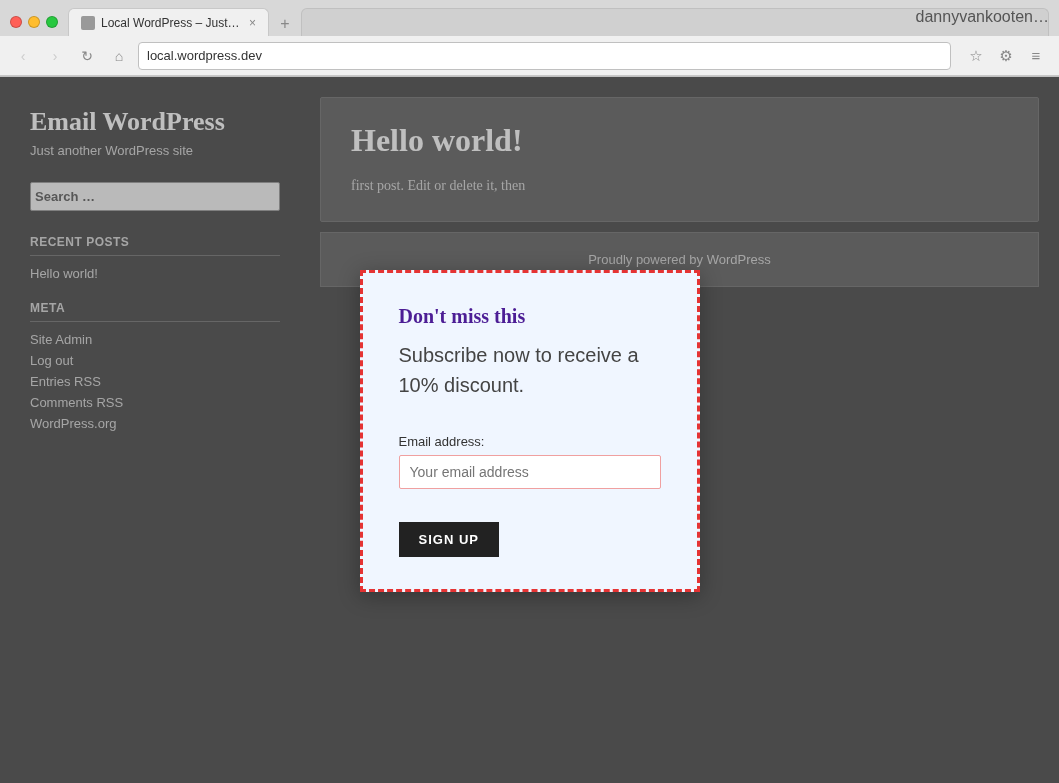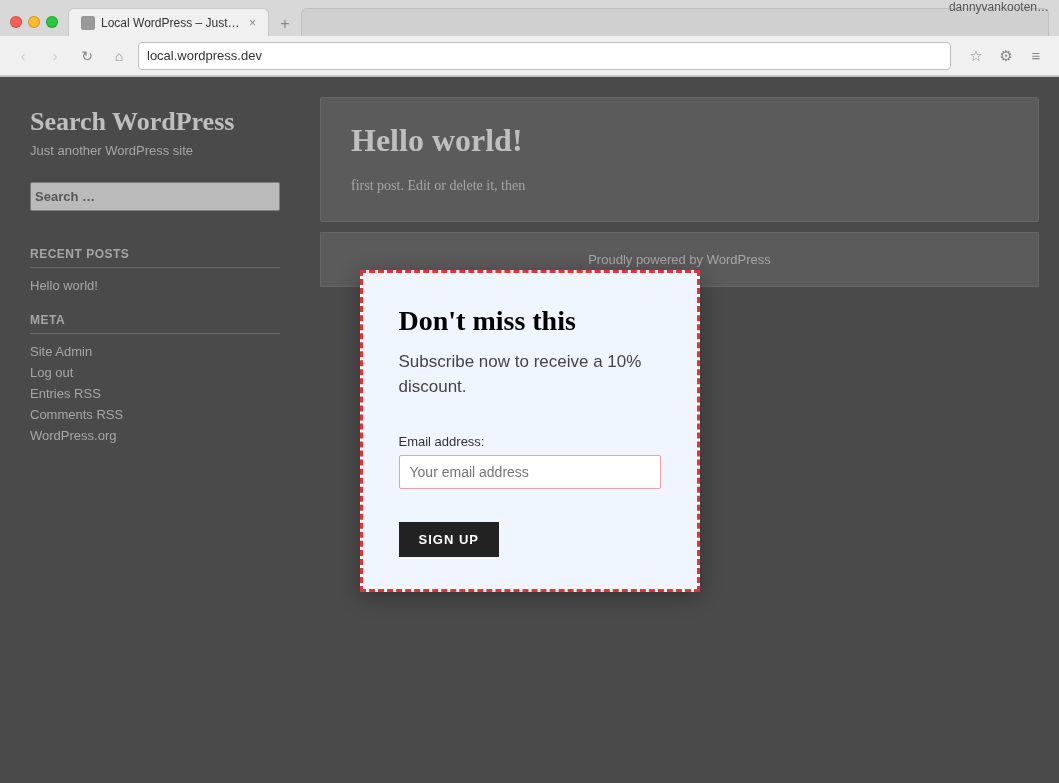--- a/index.html
+++ b/index.html
@@ -226,21 +226,20 @@
       color: #ddd;
       text-transform: uppercase;
       letter-spacing: 0.5px;
       margin-bottom: 10px;
       border-bottom: 1px solid #888;
       padding-bottom: 6px;
     }
 
     .sidebar-section {
       margin-bottom: 20px;
-      margin-top: 12px;
     }
 
     .sidebar-link {
       display: block;
       font-size: 13px;
       color: #ddd;
       text-decoration: none;
       margin-bottom: 6px;
     }
 
@@ -298,29 +297,29 @@
     .popup {
       background: #f0f6ff;
       border: 3px dashed #e53333;
       padding: 32px 36px;
       width: 340px;
       position: relative;
       box-shadow: 0 4px 20px rgba(0,0,0,0.3);
     }
 
     .popup-title {
-      font-size: 28px;
+      font-size: 20px;
       font-weight: bold;
-      color: #000000;
+      color: #4c1d95;
       font-family: Georgia, serif;
       margin-bottom: 12px;
     }
 
     .popup-subtitle {
-      font-size: 17px;
+      font-size: 20px;
       color: #444;
       margin-bottom: 34px;
       line-height: 1.5;
     }
 
     .popup-label {
       font-size: 13px;
       color: #333;
       margin-bottom: 6px;
       display: block;
@@ -348,22 +347,22 @@
       letter-spacing: 1px;
       cursor: pointer;
       text-transform: uppercase;
       margin-top: 17px;
     }
 
     
     .title-bar-right {
       position: absolute;
       right: 10px;
-      top: 0;
-      font-size: 12px;
+      top: 8px;
+      font-size: 16px;
       color: #555;
     }
   </style>
 </head>
 <body>
 
 <div class="browser-chrome">
   <div class="title-bar">
     <div class="traffic-lights">
       <div class="traffic-light red"></div>
@@ -408,21 +407,21 @@
       <div class="nav-icon-btn">
         <span>≡</span>
       </div>
     </div>
   </div>
 </div>
 
 <div class="page-content">
 
   <div class="sidebar">
-    <h1 class="site-title">Search WordPress</h1>
+    <h1 class="site-title">Email WordPress</h1>
     <p class="site-tagline">Just another WordPress site</p>
 
     <input class="search-box" type="text" placeholder="Search …" style="">
 
     <div class="sidebar-section">
       <div class="sidebar-section-title">RECENT POSTS</div>
       <a class="sidebar-link" href="#">Hello world!</a>
     </div>
 
     <div class="sidebar-section">

